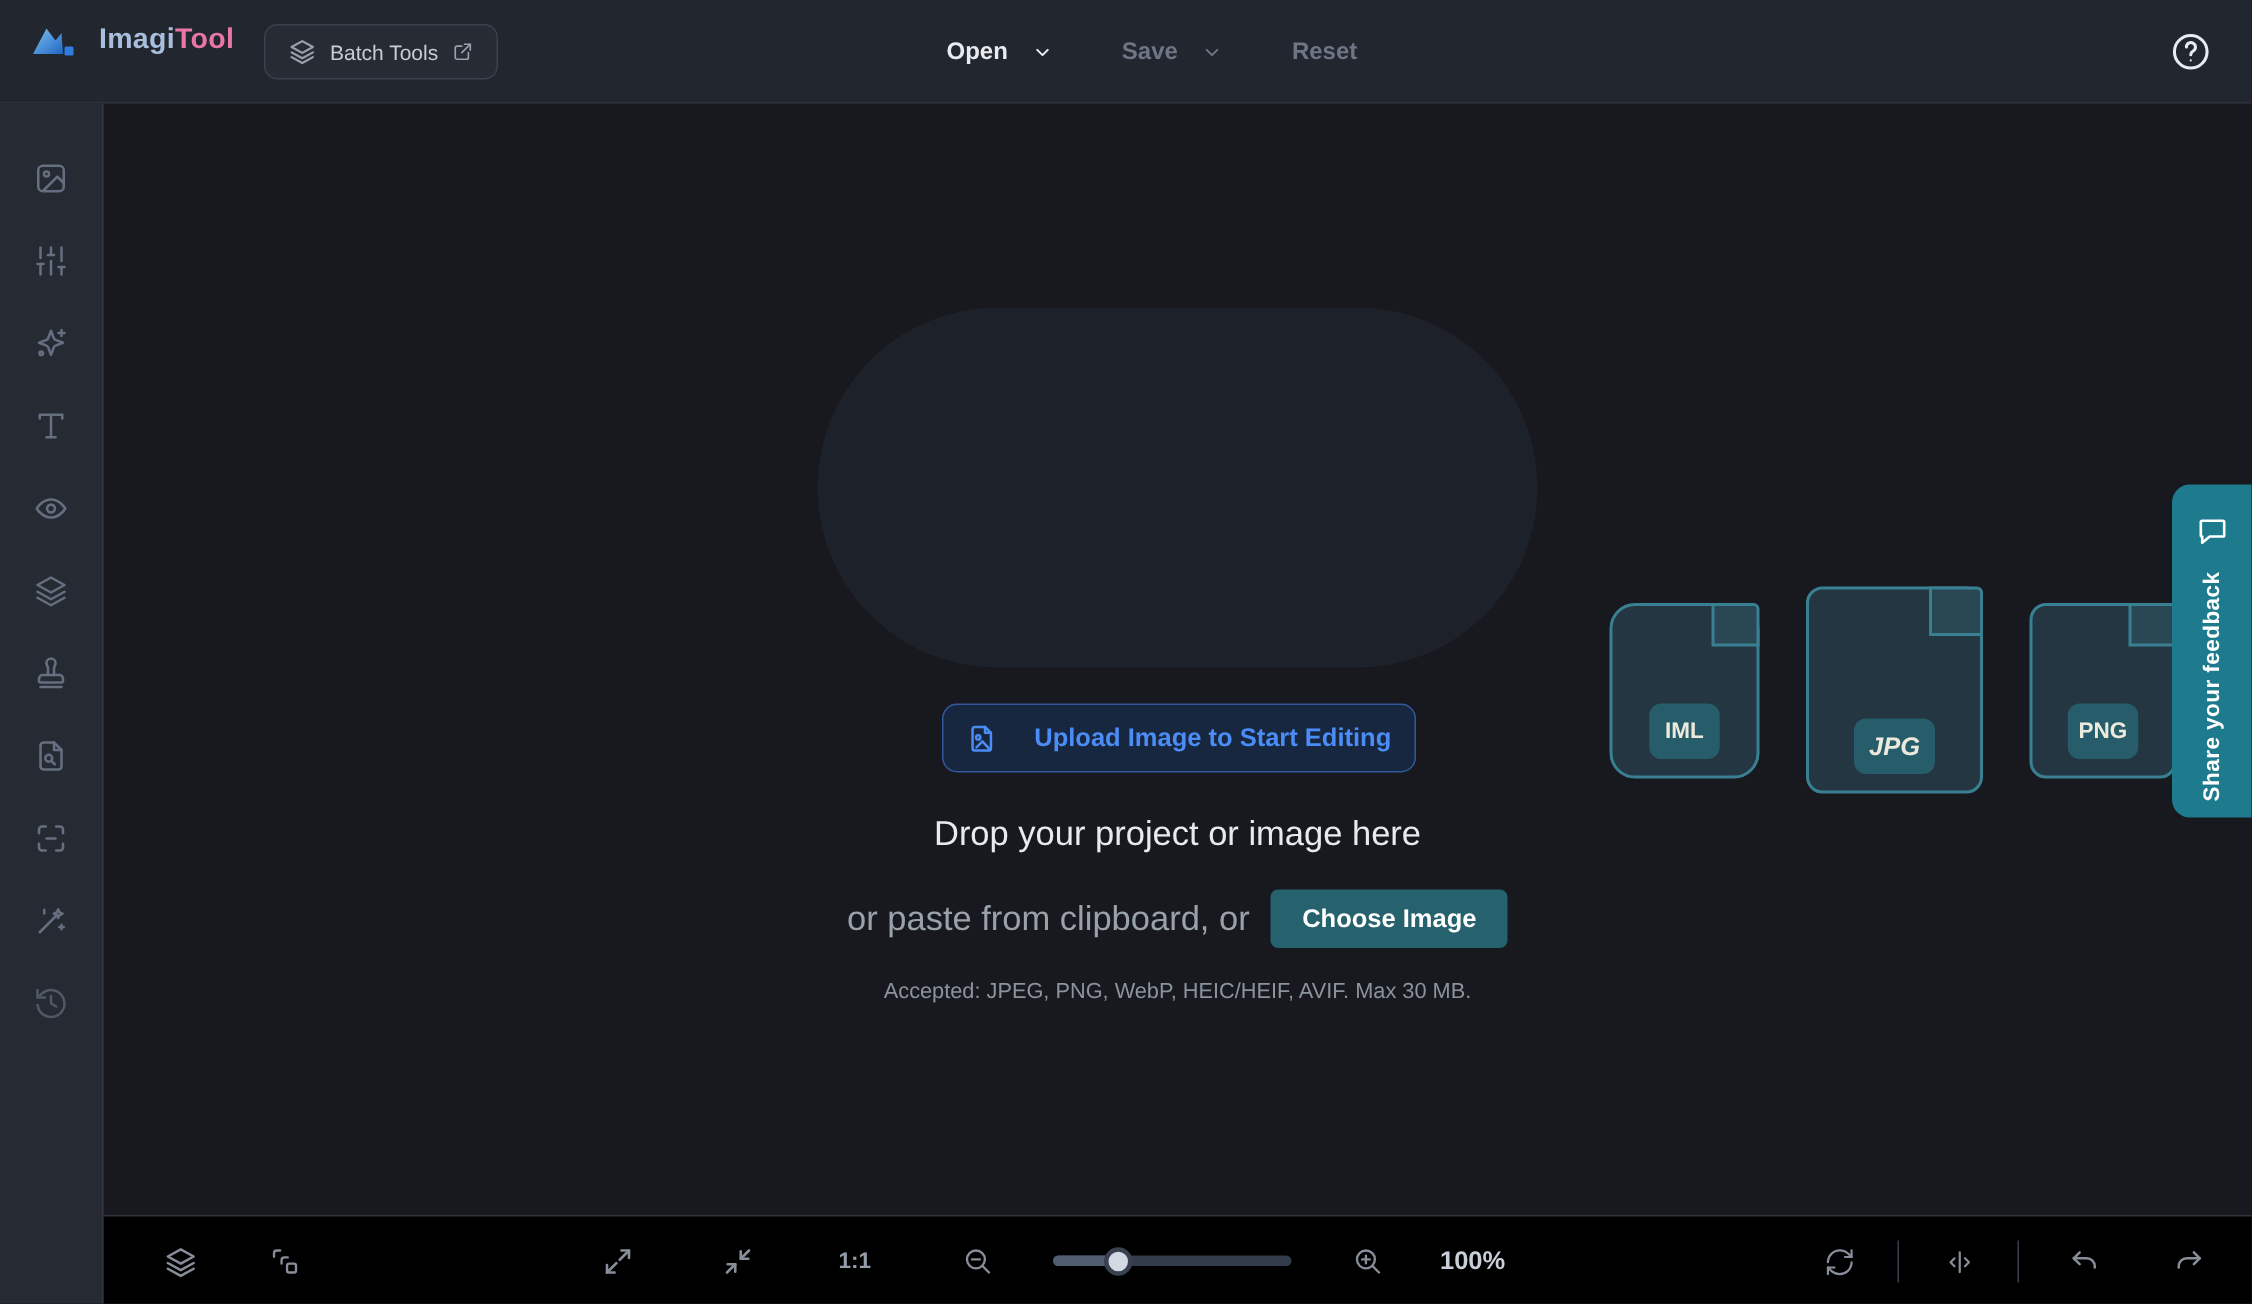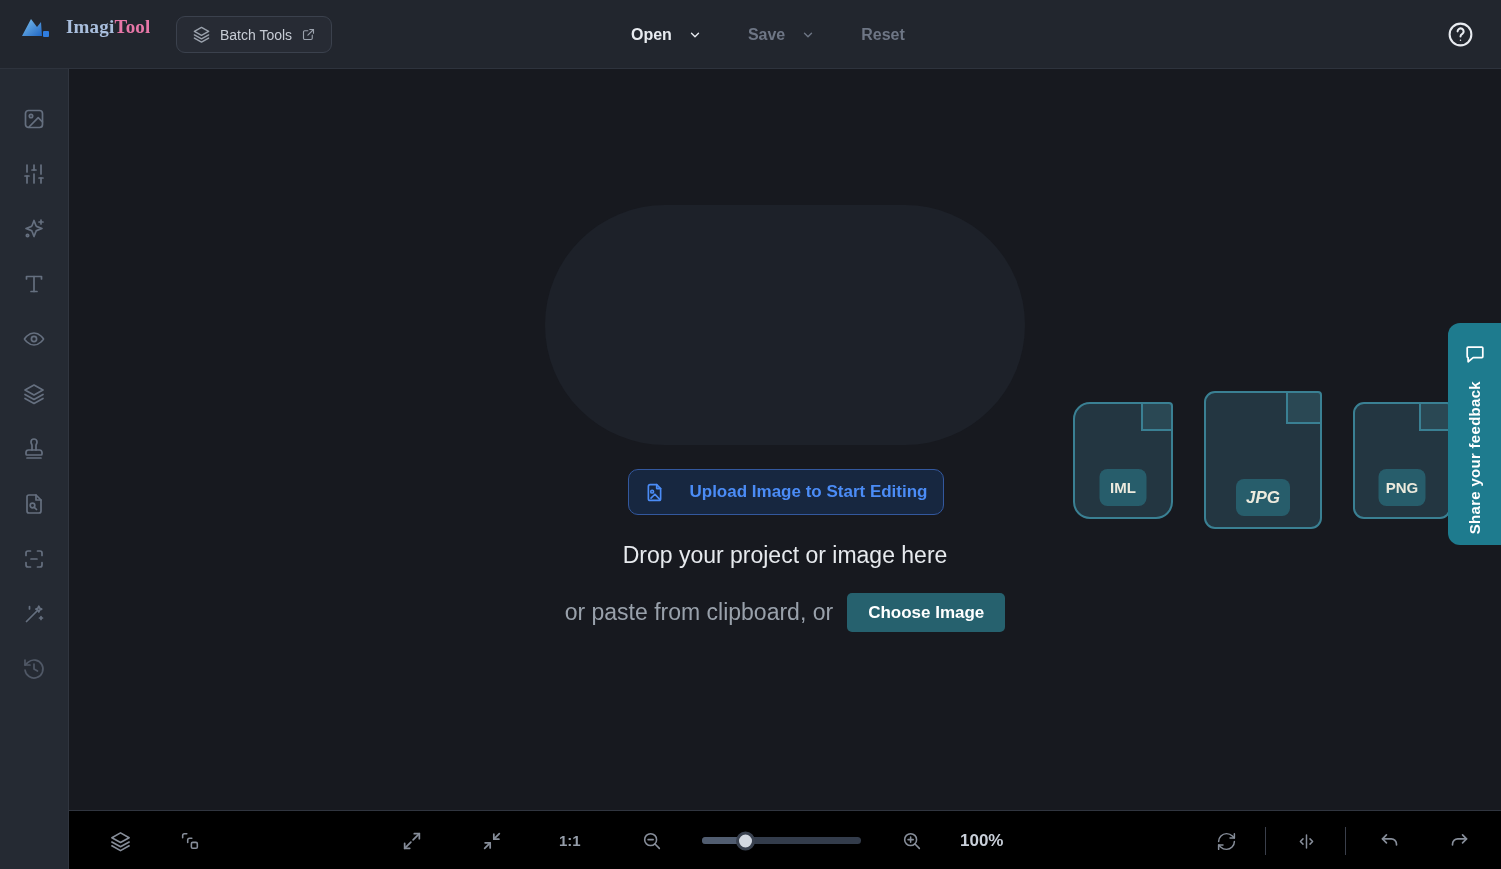--- a/index.html
+++ b/index.html
@@ -4,21 +4,21 @@
 <style>
   * { margin:0; padding:0; box-sizing:border-box; }
   html,body { width:1501px; height:869px; overflow:hidden; background:#17191f;
               font-family:"Liberation Sans", sans-serif; }
   .icon { display:inline-flex; align-items:center; justify-content:center; }
   svg { display:block; }
 
   
   .topbar { position:absolute; left:0; top:0; width:1501px; height:69px;
             background:#22262e; border-bottom:1px solid #2e333d; z-index:5; }
-  .brand { position:absolute; left:18px; top:10px; display:flex; align-items:center; gap:14px;font-family:Liberation Serif, serif; }
+  .brand { position:absolute; left:18px; top:10px; display:flex; align-items:center; gap:14px; }
   .app-title { font-size:19px; font-weight:700; letter-spacing:.2px; }
   .app-title .t1 { color:#a9bedd; }
   .app-title .t2 { color:#e877a8; }
   .batch-btn { position:absolute; left:176px; top:16px; height:37px; padding:0 15px;
                display:flex; align-items:center; gap:9px; background:#272b34;
                border:1px solid #3b414d; border-radius:9px; color:#c7ccd5;
                font-size:14px; font-weight:500; cursor:pointer; }
   .batch-btn .icon { color:#9aa1ac; }
   .topmenu { position:absolute; left:631px; top:0; height:69px; display:flex;
              align-items:center; gap:46px; }
@@ -297,20 +297,21 @@
     <span>Upload Image to Start Editing</span>
   </button>
 
   <div class="drop-heading">Drop your project or image here</div>
 
   <div class="paste-row">
     <span class="paste-text">or paste from clipboard, or</span>
     <button class="choose-btn">Choose Image</button>
   </div>
 
+  <div class="accepted">Accepted: JPEG, PNG, WebP, HEIC/HEIF, AVIF. Max 30 MB.</div>
 </main>
 
 <button class="feedback-tab">
   <span class="icon">
     <svg width="22" height="22" viewBox="0 0 24 24" fill="none" stroke="currentColor" stroke-width="1.9" stroke-linecap="round" stroke-linejoin="round">
       <path d="M4.5 4.5h15a1 1 0 0 1 1 1v9.5a1 1 0 0 1-1 1H10l-5.5 4.5v-4.5h0a1 1 0 0 1-1-1V5.5a1 1 0 0 1 1-1z"></path>
     </svg>
   </span>
   <span class="vtext">Share your feedback</span>
 </button>

